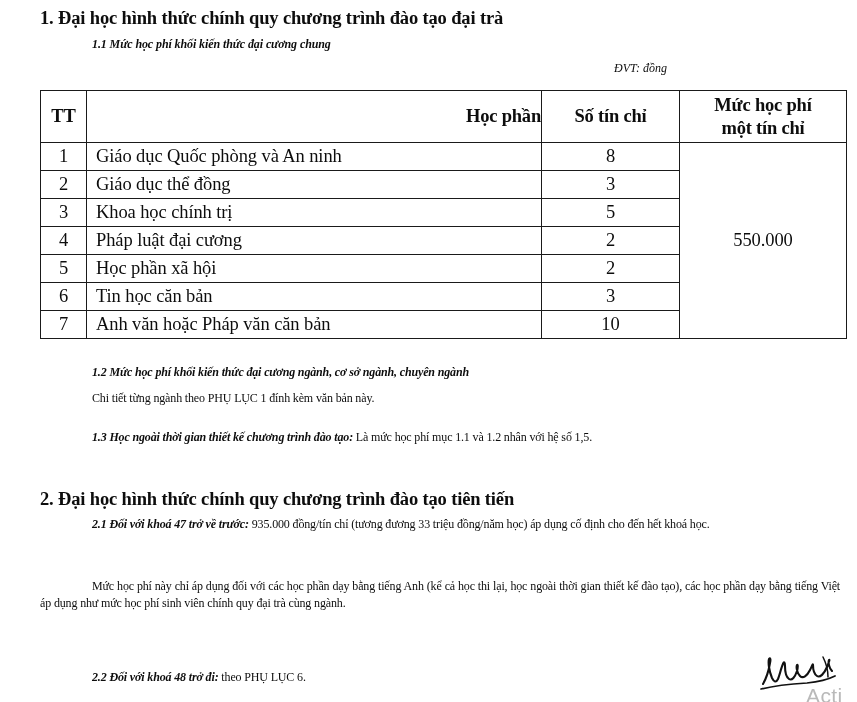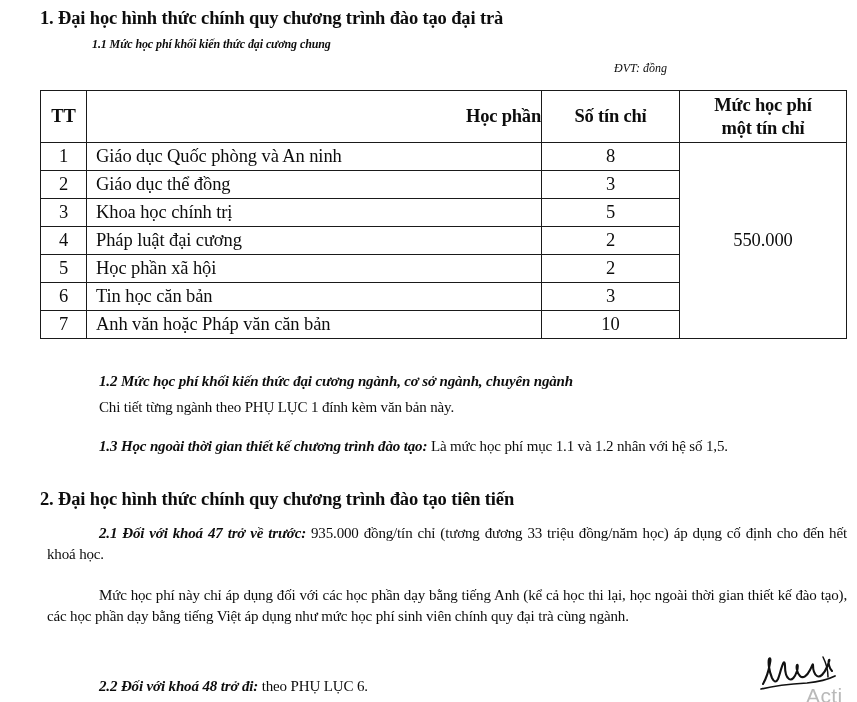--- a/index.html
+++ b/index.html
@@ -90,25 +90,25 @@
   .col-tt    { width: 45px;  text-align: center; }
   .col-name  { width: 445px; text-align: left; padding-left: 9px !important; }
   .col-cred  { width: 137px; text-align: center; }
   .col-fee   { width: 166px; text-align: center; }
   td.col-fee { font-size: 18.5px; vertical-align: middle; letter-spacing: 0.2px; }
   .hdr-two-line { display: block; }
 
   
   .para {
     position: absolute;
-    font-size: 15px;
+    font-size: 12px;
     line-height: 1.43;
     letter-spacing: -0.15px;
     text-align: justify;
-    margin: 7px;
+    margin: 0;
   }
   .indent { text-indent: 52px; }
   .b { font-weight: normal; }
   .bi { font-weight: bold; font-style: italic; }
 
   .p12     { left: 40px; top: 364px; width: 795px; }
   .p12body { left: 40px; top: 390px; width: 795px; }
   .p13     { left: 40px; top: 429px; width: 800px; }
 
   .h-sec2  { position: absolute; left: 40px; top: 487px; text-align: right; }

